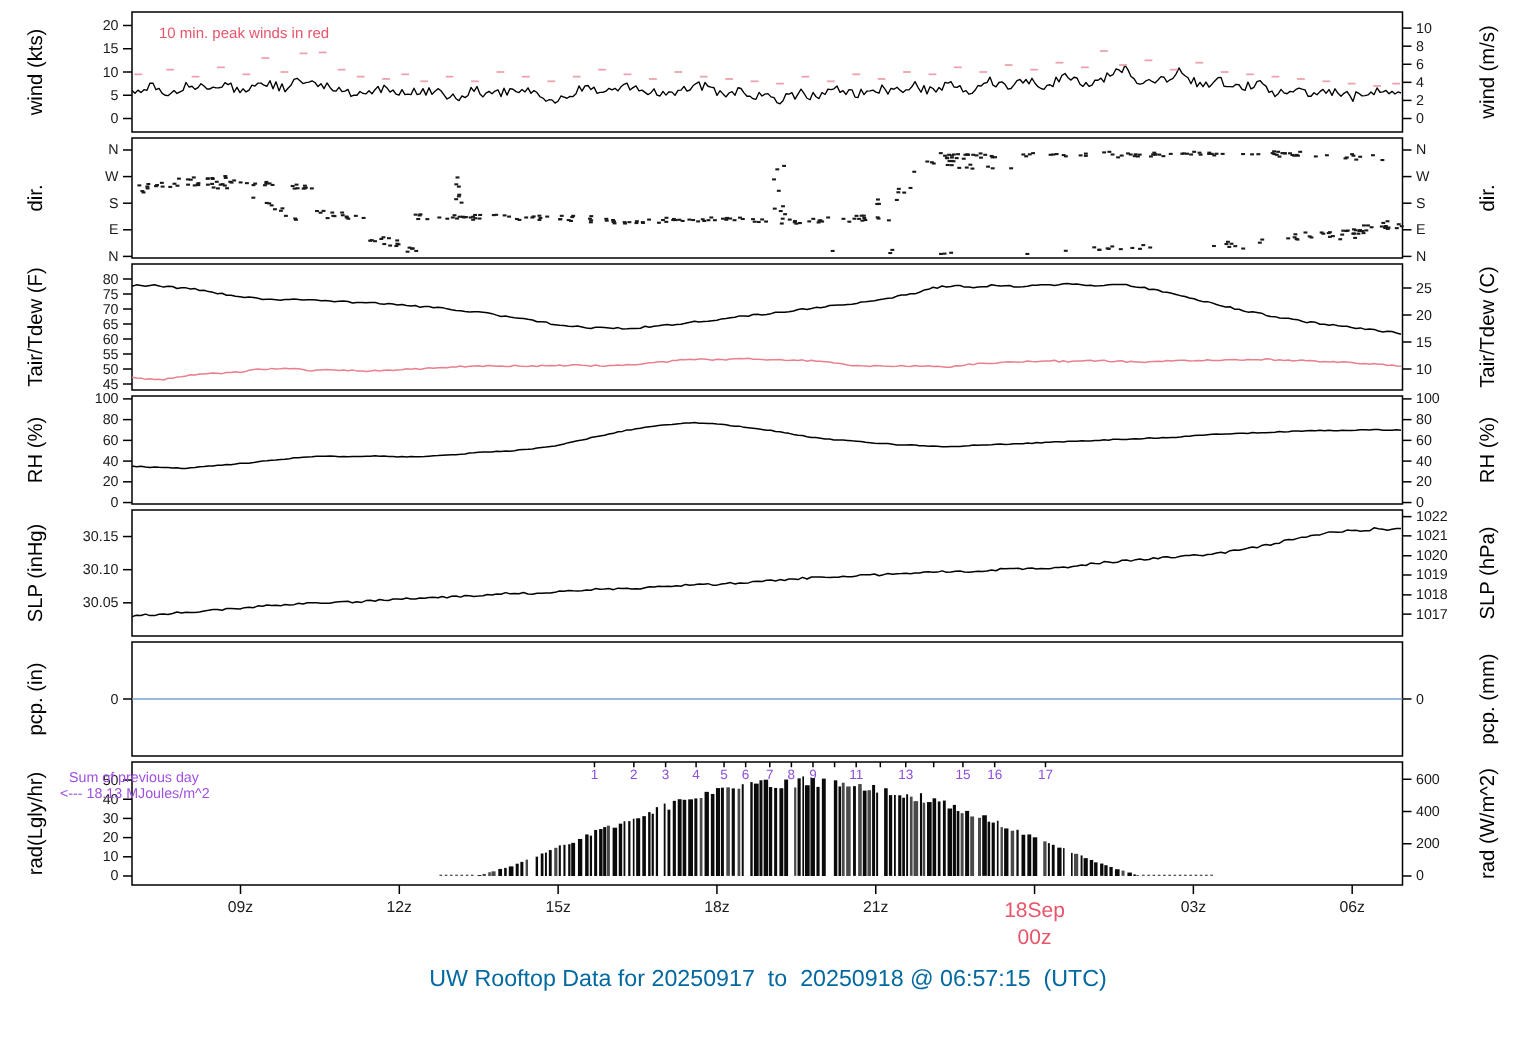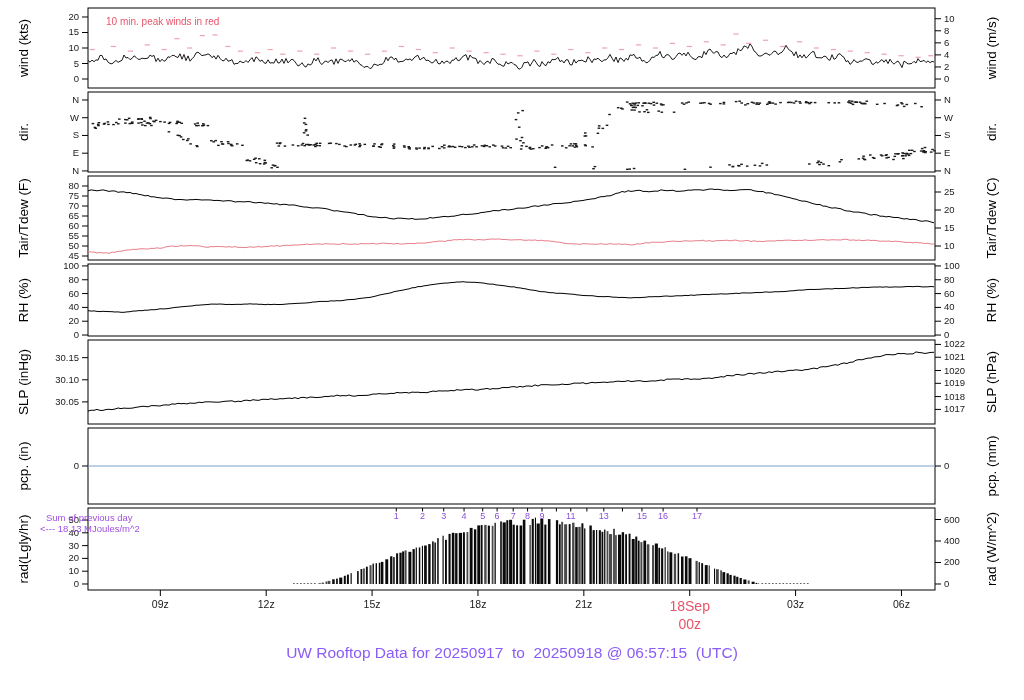--- a/index.html
+++ b/index.html
@@ -892,15 +892,15 @@
           <text x="583.8338000000001" y="608" text-anchor="middle" font-size="10.5" font-family="&quot;Liberation Sans&quot;,sans-serif" fill="#1a1a1a">21z</text>
           <line x1="689.7088" y1="590" x2="689.7088" y2="596" stroke="#000" stroke-width="1"></line>
           <text x="689.7088" y="611" text-anchor="middle" font-size="14" font-family="&quot;Liberation Sans&quot;,sans-serif" fill="#e8556a">18Sep</text>
           <text x="689.7088" y="629" text-anchor="middle" font-size="14" font-family="&quot;Liberation Sans&quot;,sans-serif" fill="#e8556a">00z</text>
           <line x1="795.5838" y1="590" x2="795.5838" y2="596" stroke="#000" stroke-width="1"></line>
           <text x="795.5838" y="608" text-anchor="middle" font-size="10.5" font-family="&quot;Liberation Sans&quot;,sans-serif" fill="#1a1a1a">03z</text>
           <line x1="901.4588" y1="590" x2="901.4588" y2="596" stroke="#000" stroke-width="1"></line>
           <text x="901.4588" y="608" text-anchor="middle" font-size="10.5" font-family="&quot;Liberation Sans&quot;,sans-serif" fill="#1a1a1a">06z</text>
         </g>
       </svg>
-    <div id="chart-title" style="color: #8b5cf6;">UW Rooftop Data for 20250917  to  20250918 @ 06:57:15  (UTC)</div>
+    <div id="chart-title" style="color: #0369a1;">UW Rooftop Data for 20250917  to  20250918 @ 06:57:15  (UTC)</div>
   </figure>
 </div>
 
 </body></html>

